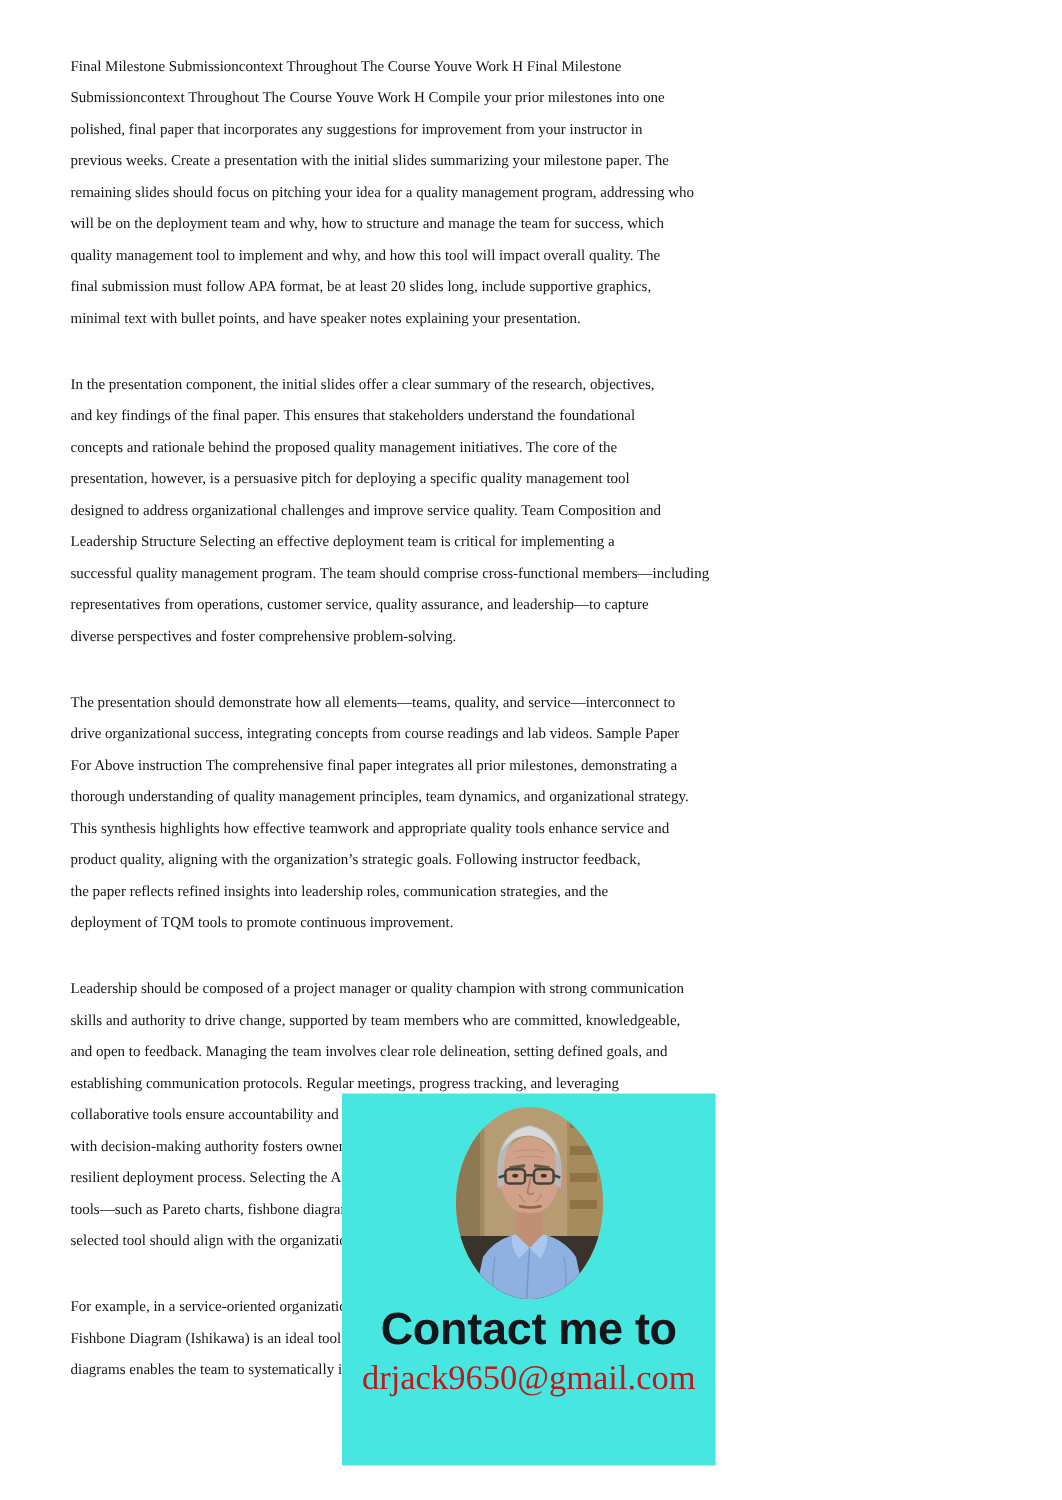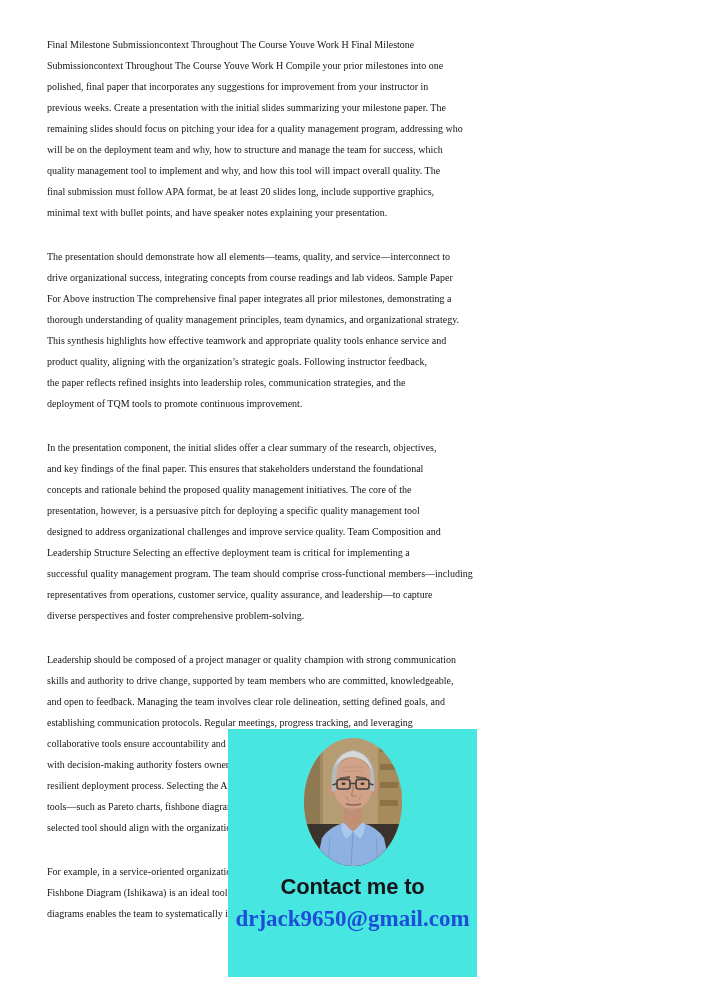--- a/index.html
+++ b/index.html
@@ -41,70 +41,70 @@
   .ad-photo {
     margin-top: 9px;
     width: 98px;
     height: 128px;
     flex: 0 0 auto;
   }
   .ad-headline {
     margin-top: 6px;
     font-family: "Liberation Sans", sans-serif;
     font-weight: bold;
-    font-size: 22px;
+    font-size: 30px;
     line-height: 30px;
     letter-spacing: -0.2px;
     color: #15151a;
     text-align: center;
     white-space: nowrap;
   }
   .ad-email {
     margin-top: 4px;
     font-family: "Liberation Serif", serif;
-    font-weight: bold;
+    font-weight: normal;
     font-size: 23px;
     line-height: 26px;
-    color: #1d4ed8;
+    color: #b91c1c;
     text-align: left;
     white-space: nowrap;
   }
 </style>
 </head>
 <body>
 
 <div class="page">
 
   <div class="doc">
     <p>Final Milestone Submissioncontext Throughout The Course Youve Work H Final Milestone
 Submissioncontext Throughout The Course Youve Work H Compile your prior milestones into one
 polished, final paper that incorporates any suggestions for improvement from your instructor in
 previous weeks. Create a presentation with the initial slides summarizing your milestone paper. The
 remaining slides should focus on pitching your idea for a quality management program, addressing who
 will be on the deployment team and why, how to structure and manage the team for success, which
 quality management tool to implement and why, and how this tool will impact overall quality. The
 final submission must follow APA format, be at least 20 slides long, include supportive graphics,
 minimal text with bullet points, and have speaker notes explaining your presentation.</p>
-    <p>The presentation should demonstrate how all elements—teams, quality, and service—interconnect to
-drive organizational success, integrating concepts from course readings and lab videos. Sample Paper
-For Above instruction The comprehensive final paper integrates all prior milestones, demonstrating a
-thorough understanding of quality management principles, team dynamics, and organizational strategy.
-This synthesis highlights how effective teamwork and appropriate quality tools enhance service and
-product quality, aligning with the organization’s strategic goals. Following instructor feedback,
-the paper reflects refined insights into leadership roles, communication strategies, and the
-deployment of TQM tools to promote continuous improvement.</p>
     <p>In the presentation component, the initial slides offer a clear summary of the research, objectives,
 and key findings of the final paper. This ensures that stakeholders understand the foundational
 concepts and rationale behind the proposed quality management initiatives. The core of the
 presentation, however, is a persuasive pitch for deploying a specific quality management tool
 designed to address organizational challenges and improve service quality. Team Composition and
 Leadership Structure Selecting an effective deployment team is critical for implementing a
 successful quality management program. The team should comprise cross-functional members—including
 representatives from operations, customer service, quality assurance, and leadership—to capture
 diverse perspectives and foster comprehensive problem-solving.</p>
+    <p>The presentation should demonstrate how all elements—teams, quality, and service—interconnect to
+drive organizational success, integrating concepts from course readings and lab videos. Sample Paper
+For Above instruction The comprehensive final paper integrates all prior milestones, demonstrating a
+thorough understanding of quality management principles, team dynamics, and organizational strategy.
+This synthesis highlights how effective teamwork and appropriate quality tools enhance service and
+product quality, aligning with the organization’s strategic goals. Following instructor feedback,
+the paper reflects refined insights into leadership roles, communication strategies, and the
+deployment of TQM tools to promote continuous improvement.</p>
     <p>Leadership should be composed of a project manager or quality champion with strong communication
 skills and authority to drive change, supported by team members who are committed, knowledgeable,
 and open to feedback. Managing the team involves clear role delineation, setting defined goals, and
 establishing communication protocols. Regular meetings, progress tracking, and leveraging
 collaborative tools ensure accountability and consistent progress. Empowering team members
 with decision-making authority fosters ownership and motivation, leading to a more effective and
 resilient deployment process. Selecting the Appropriate Quality Management Tool Among various
 tools—such as Pareto charts, fishbone diagrams, control charts, and Six Sigma methodologies—the
 selected tool should align with the organizational context and the quality issues at hand.</p>
     <p class="para-last">For example, in a service-oriented organization seeking to improve service delivery, the

